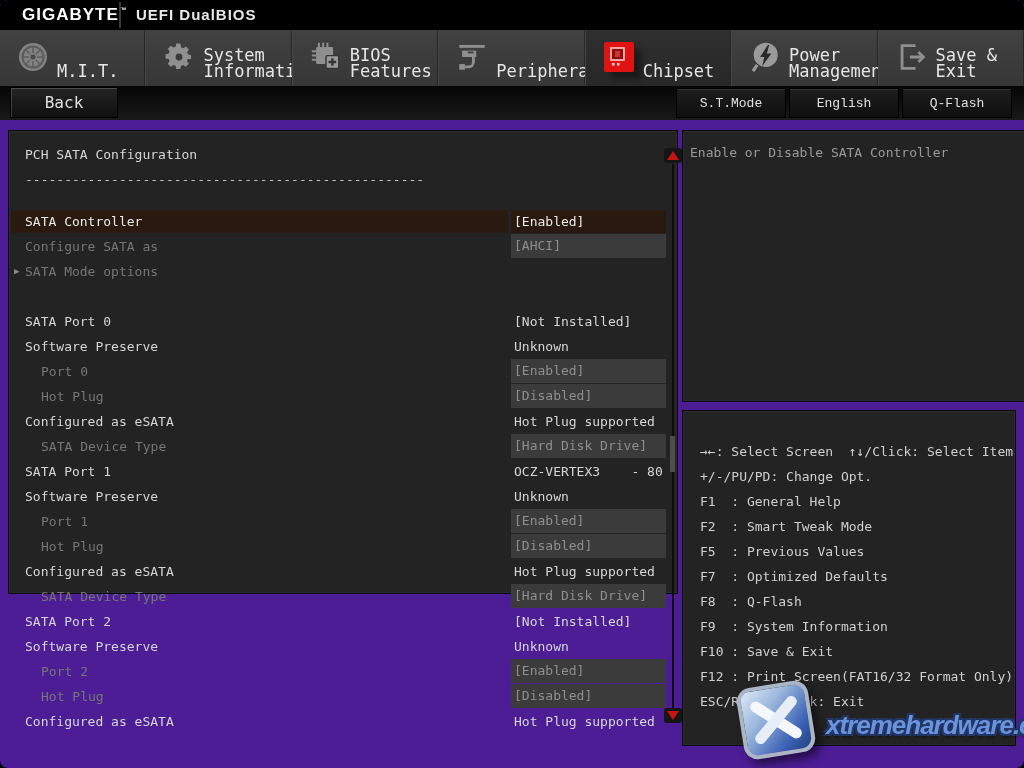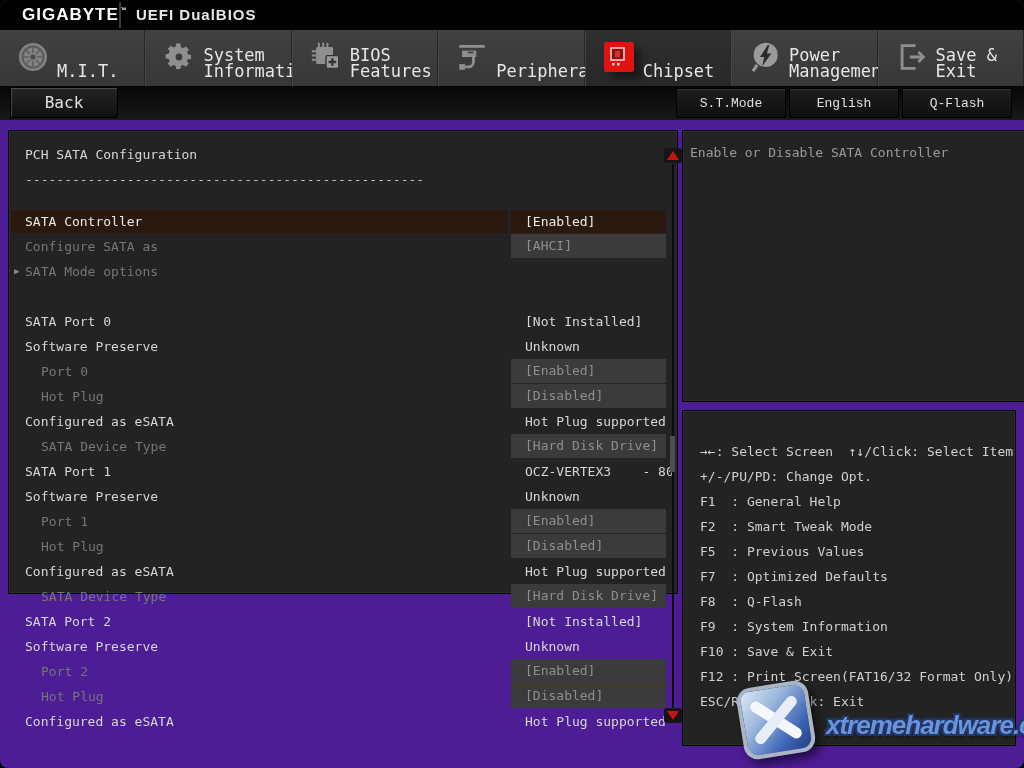--- a/index.html
+++ b/index.html
@@ -53,21 +53,21 @@
   .dashes{position:absolute;left:16px;top:36px;height:25px;line-height:25px;
           font-size:13px;color:#c0c0c0;letter-spacing:0;}
 
   #rows{position:absolute;left:0;top:78px;width:668px;}
   .row{position:relative;height:25px;}
   .row .label{position:absolute;left:16px;top:0;height:25px;line-height:25px;
               font-size:13px;color:#d6d6d6;white-space:pre;}
   .row .label.dim{color:#767676;}
   .row .label.indent{left:32px;}
   .row .value{position:absolute;left:502px;top:0;width:155px;height:25px;line-height:25px;
-              font-size:13px;color:#d6d6d6;white-space:pre;box-sizing:border-box;padding-left:14px;}
+              font-size:13px;color:#d6d6d6;white-space:pre;box-sizing:border-box;padding-left:3px;}
   .row .value.vbox{background:#3b3b3b;color:#8e8e8e;height:24px;line-height:24px;}
   .row.selected .label{left:2px;width:497px;padding-left:14px;top:1px;height:23px;line-height:23px;
                        background:#2a190f;color:#eaeaea;box-sizing:border-box;}
   .row.selected .value{top:1px;height:23px;line-height:23px;background:#2a190f;color:#eaeaea;}
   .row .arrow{position:absolute;left:5px;top:0;height:25px;line-height:25px;
               font-size:9px;color:#8a8a8a;}
 
   
   .scroll-track{position:absolute;left:672px;top:164px;width:2px;height:546px;background:#0d0d0d;}
   .scroll-thumb{position:absolute;left:670px;top:436px;width:5px;height:36px;background:#4e4e4e;}

